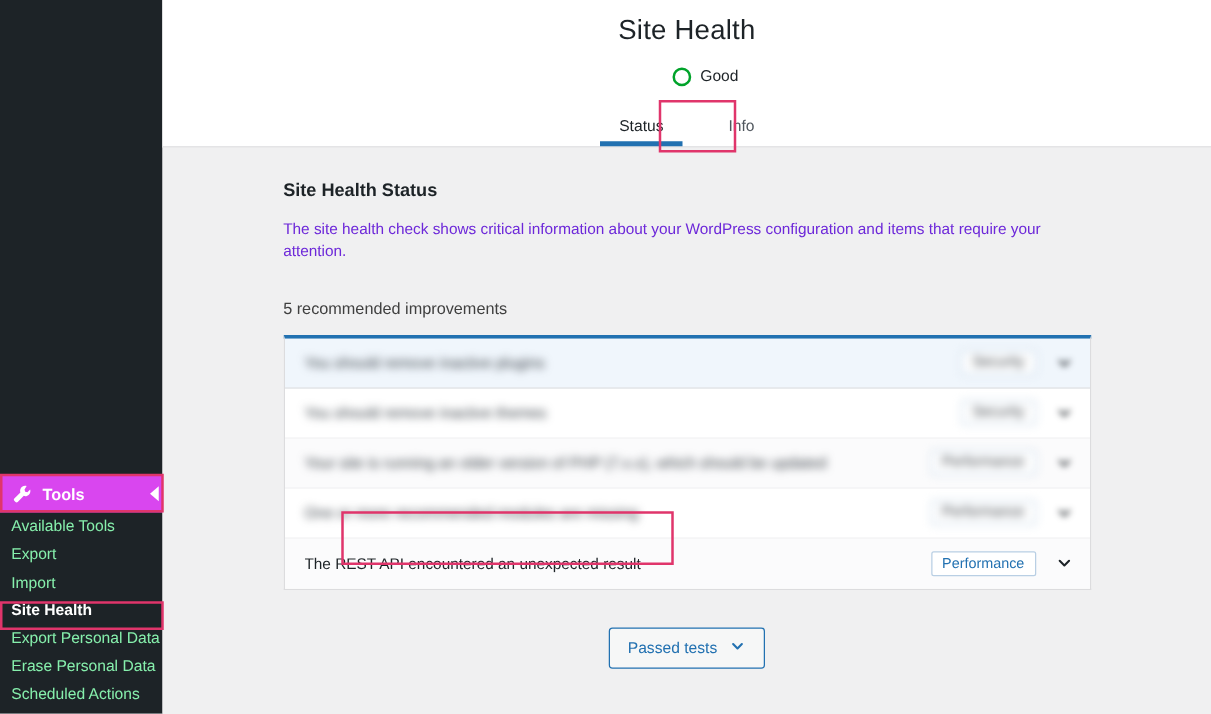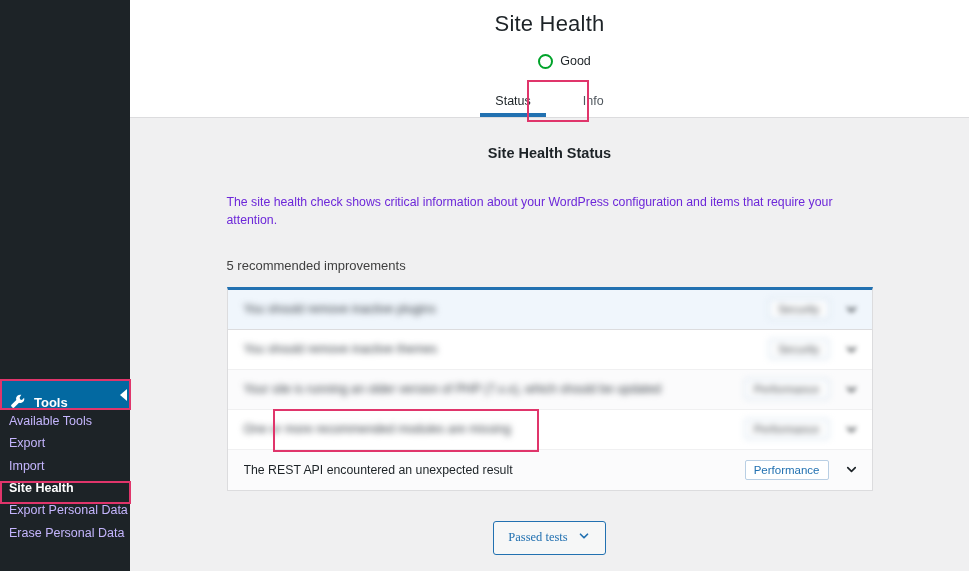--- a/index.html
+++ b/index.html
@@ -16,40 +16,40 @@
     width: 130px; height: 571px;
     background: #1d2327;
     flex: 0 0 130px;
     position: relative;
     color: #f0f0f1;
   }
   .sb-spacer { height: 380px; }
   .sb-tools {
     position: relative;
     height: 30px;
-    background: #0369a1;
+    background: #d946ef;
     color: #fff;
-    display: flex; align-items: flex-end;
+    display: flex; align-items: center;
     padding-left: 9px;
     font-size: 13px; font-weight: 600;
   }
   .sb-tools .wrench { width: 17px; height: 17px; margin-right: 8px; flex: 0 0 17px; display:block; }
   .sb-tools .arrow {
     position: absolute; right: 3px; top: 50%; transform: translateY(-50%);
     width: 0; height: 0;
     border-top: 6px solid transparent;
     border-bottom: 6px solid transparent;
     border-right: 7px solid #ffffff;
   }
   .sb-item {
     height: 22.3px;
     display: flex; align-items: center;
     padding-left: 9px;
     font-size: 12.5px;
-    color: #c4b5fd;
+    color: #86efac;
     white-space: nowrap;
   }
   .sb-item.current { color: #fff; font-weight: 700; }
 
   
   .hl {
     position: absolute;
     border: 2.5px solid #e0356b;
     pointer-events: none;
     z-index: 40;
@@ -96,22 +96,21 @@
   .tab.active::after {
     content: ""; position: absolute;
     left: 7px; right: 7px; bottom: 0; height: 4px;
     background: #2271b1;
   }
 
   #content { padding: 27px 0 0 0; position: relative; }
   .inner { width: 646px; margin: 0 auto; }
   #section-title {
     font-size: 14.5px; font-weight: 700; color: #1d2327;
-    margin-bottom: 32px;
-    text-align: center;
+    margin-bottom: 13px;
   }
   #section-desc {
     font-size: 12.3px; color: #6d28d9; line-height: 1.5;
     margin-bottom: 28px;
   }
   #issues-count {
     font-size: 13px; font-weight: 400; color: #404040;
     margin-bottom: 14px;
   }
 
@@ -167,21 +166,21 @@
 
   #passed-wrap { text-align: center; margin-top: 30px; }
   #passed-btn {
     display: inline-flex; align-items: center; gap: 9px;
     border: 1px solid #2271b1;
     background: #f6f7f7;
     color: #2271b1;
     font-size: 12.5px;
     padding: 7px 14px;
     border-radius: 3px;
-    font-family: Liberation Serif, serif;
+    font-family: Liberation Sans, sans-serif;
     cursor: pointer;
   }
 </style>
 </head>
 <body>
 
 <div id="app">
 
   <div id="sidebar">
     <div class="sb-spacer"></div>
@@ -207,20 +206,23 @@
     </div>
     <div class="sb-item current">
       <span>Site Health</span>
     </div>
     <div class="sb-item">
       <span>Export Personal Data</span>
     </div>
     <div class="sb-item">
       <span>Erase Personal Data</span>
     </div>
+    <div class="sb-item">
+      <span>Scheduled Actions</span>
+    </div>
   </div>
 
   <div id="main">
 
     <div id="header">
       <div id="page-title">Site Health</div>
 
       <div id="status-line">
         <span class="ring"></span>
         <span id="status-text">Good</span>

